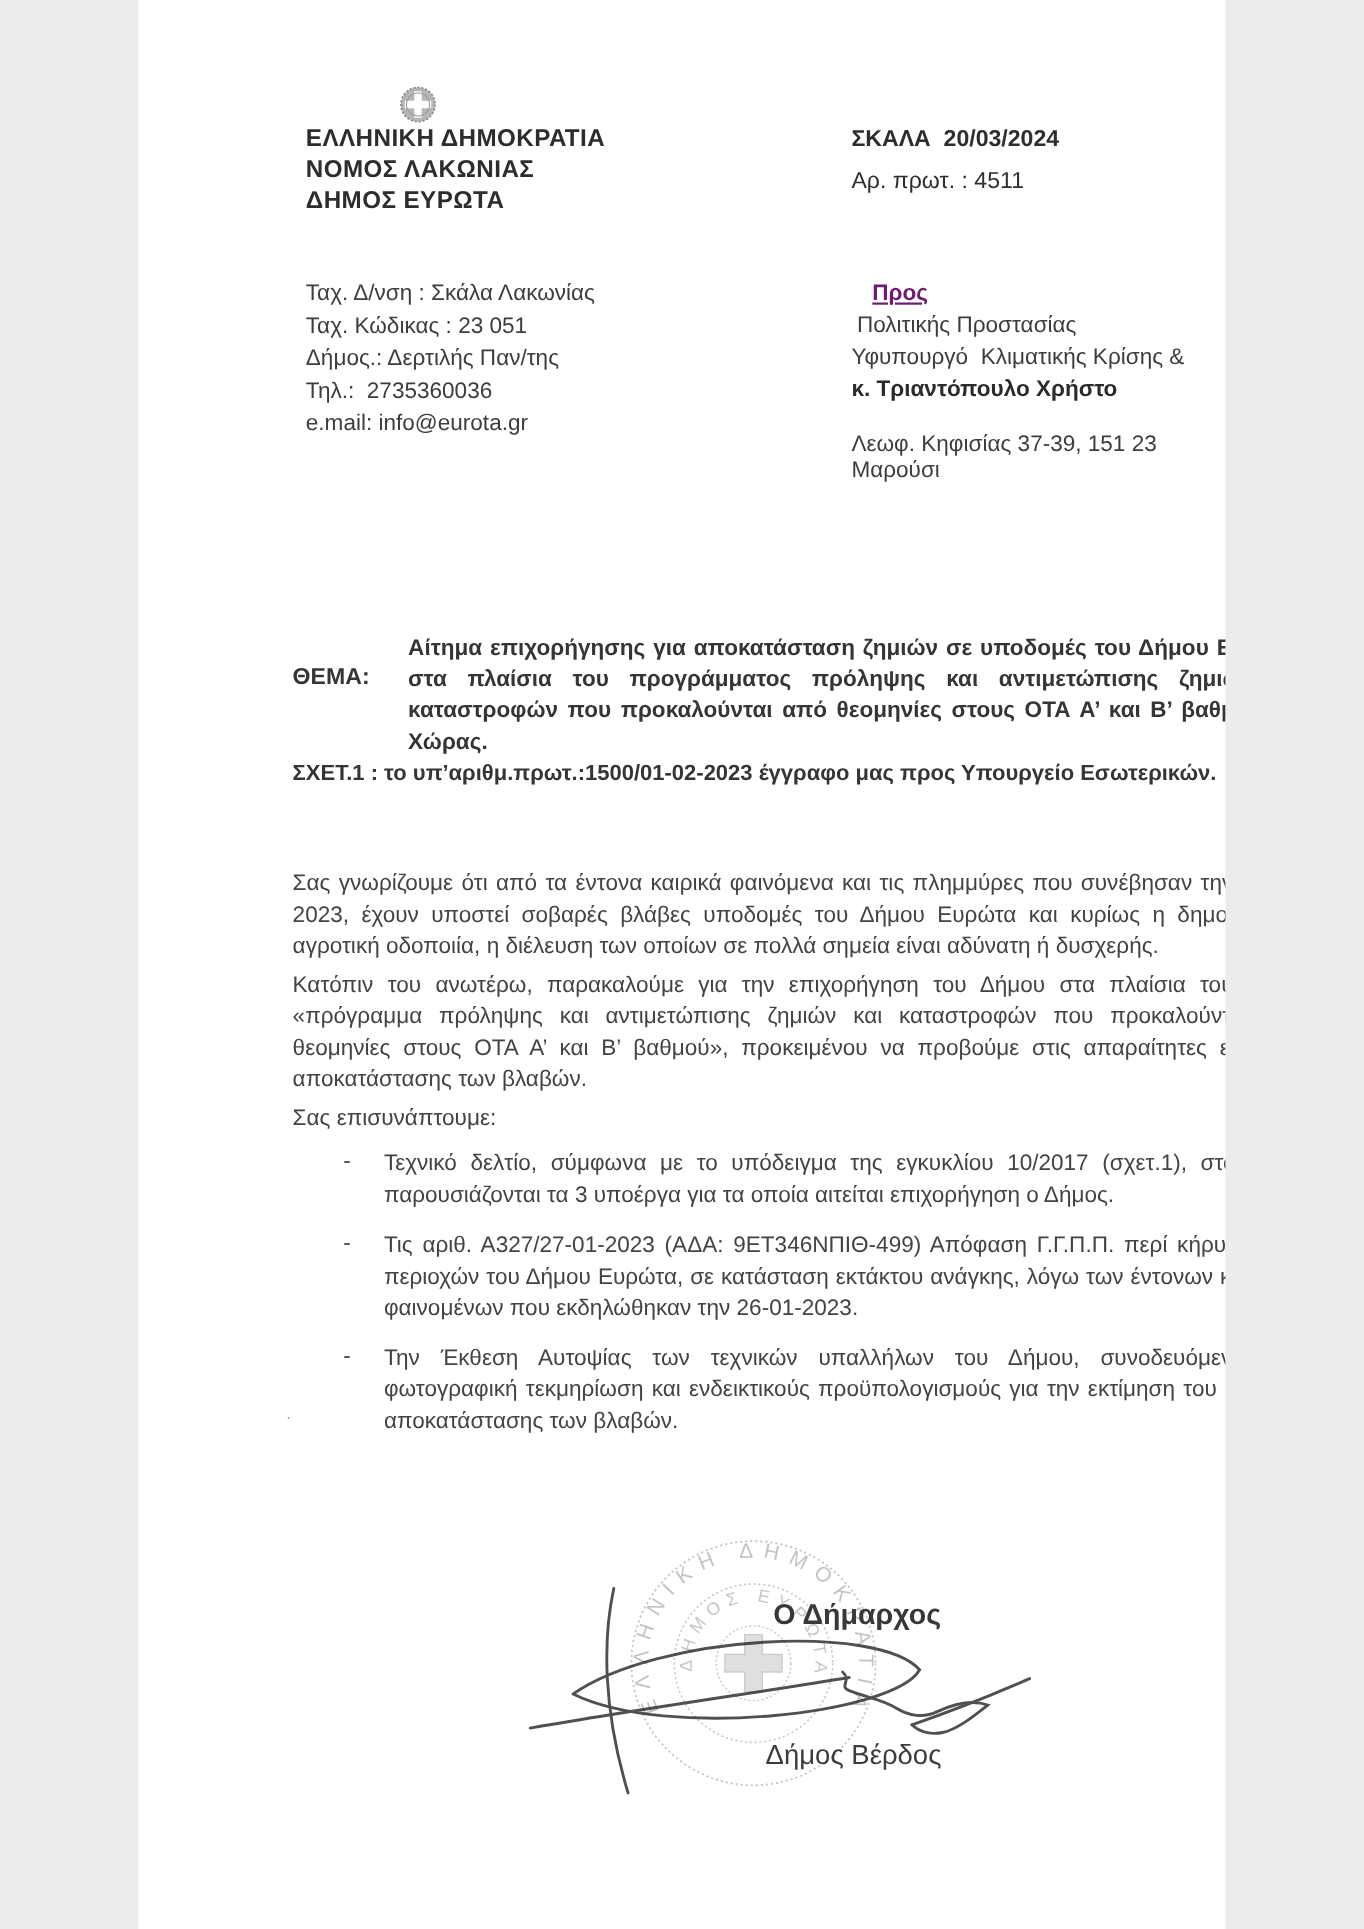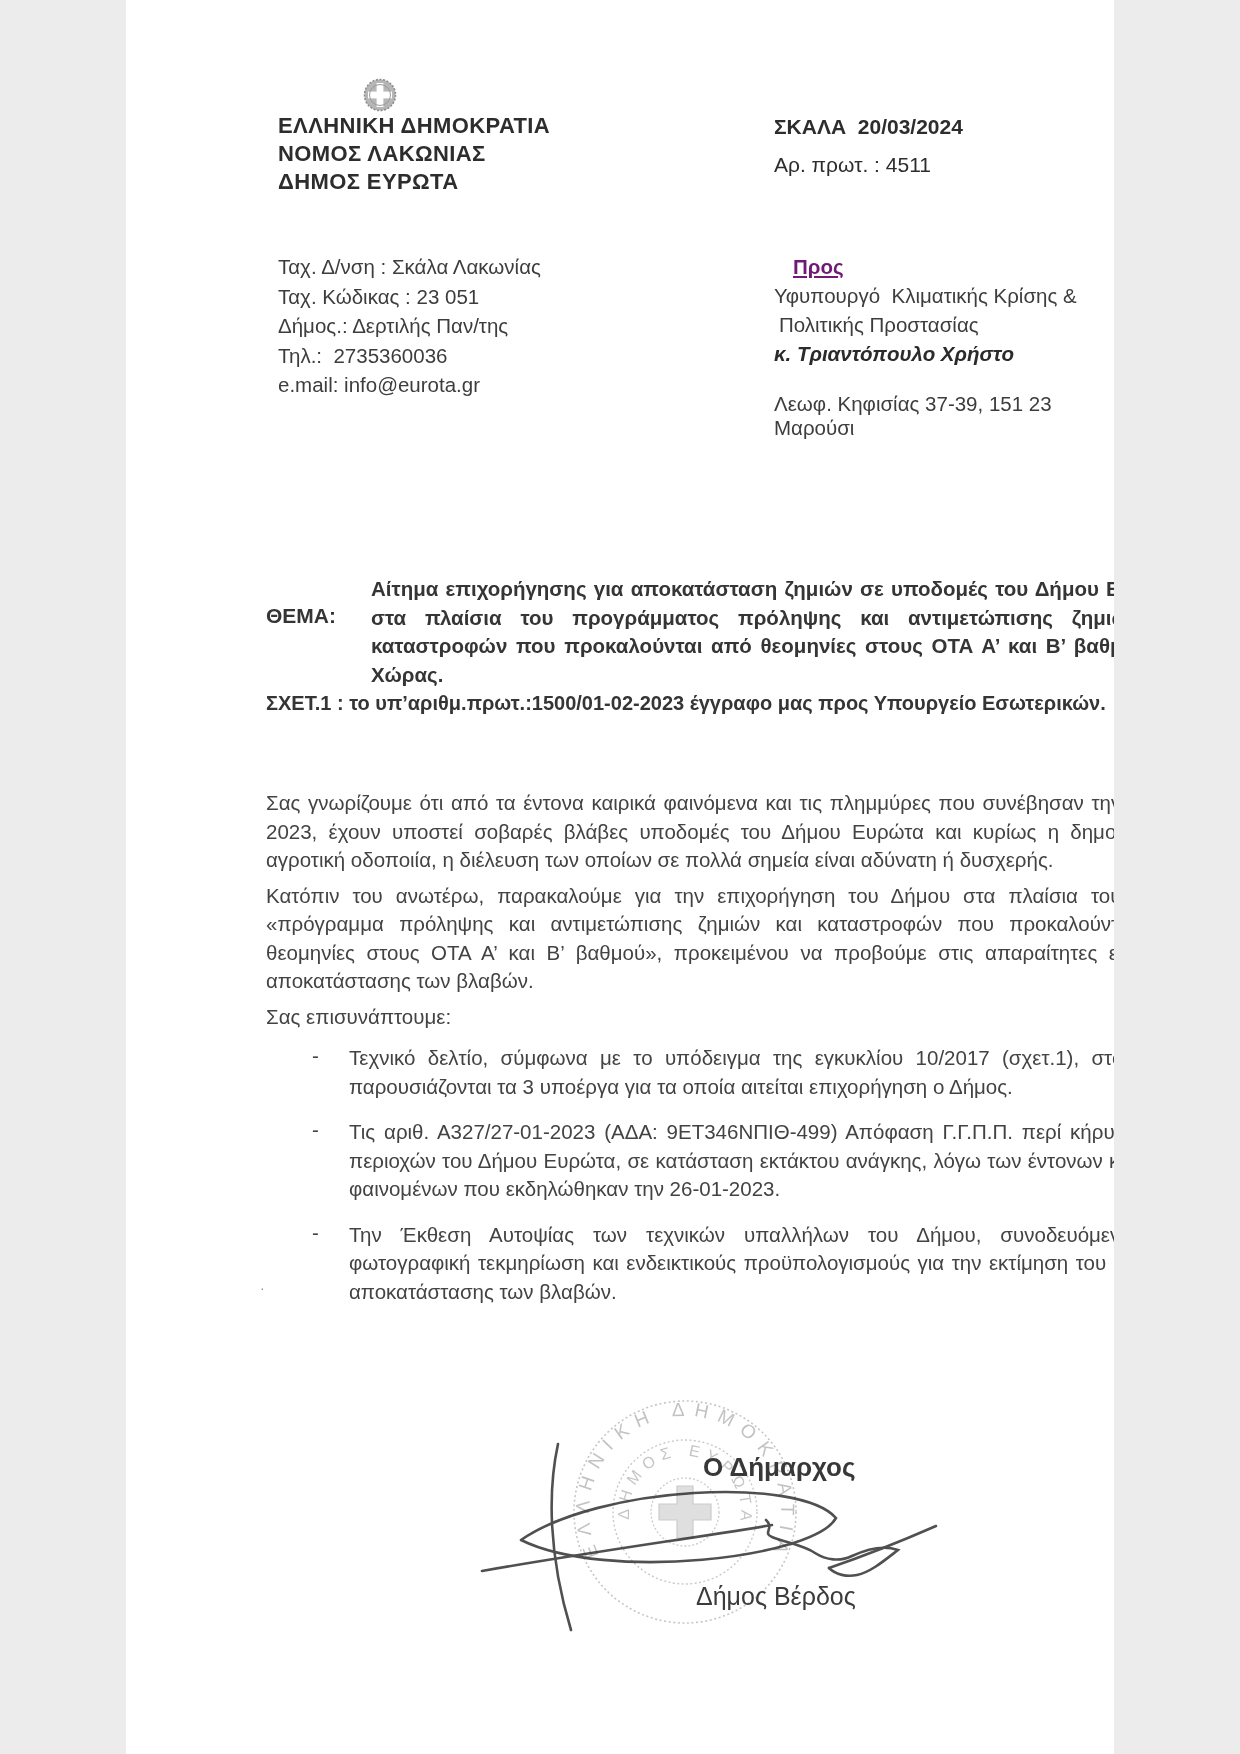--- a/index.html
+++ b/index.html
@@ -15,21 +15,21 @@
     line-height:28px; color:#2d2d2d; letter-spacing:.4px;}
   .emblem{left:231px; top:76px; width:46px; height:40px;}
 
   .place-date{left:648px; top:115px; font-size:21px; font-weight:bold; color:#2d2d2d;}
   .protocol{left:648px; top:153px; font-size:21px; font-weight:normal; color:#2d2d2d;}
 
   .contact{left:152px; top:252px; font-size:20.5px; line-height:29.5px; color:#3d3d3d;}
 
   .recipient{left:648px; top:252px; font-size:20.5px; line-height:29px; color:#3d3d3d;}
   .pros{font-weight:bold; text-decoration:underline; color:#701a75;margin-left:19px;}
-  .person{font-weight:bold; color:#2b2b2b;font-style:italic;}
+  .person{font-weight:bold; color:#2b2b2b;}
   .addr{left:648px; top:392px; font-size:20.5px; color:#3d3d3d;}
 
   .content{left:140px; top:575px; width:922px;}
   .subject{display:flex; font-weight:bold; color:#353535;}
   .subject-label{flex:none; width:105px; font-size:21px; padding-top:1px;margin-top:28px;}
   .subject-text{flex:1; font-size:20.5px; line-height:28.6px; text-align:justify;}
   .ref-line{margin-top:3px; font-size:20px; font-weight:bold; color:#353535;}
 
   .body-block{margin-top:74px;}
   .para{font-size:20.5px; line-height:28.5px; text-align:justify;
@@ -74,22 +74,22 @@
   <div class="abs contact">
     <div class="pre">Ταχ. Δ/νση : Σκάλα Λακωνίας</div>
     <div class="pre">Ταχ. Κώδικας : 23 051</div>
     <div class="pre">Δήμος.: Δερτιλής Παν/της</div>
     <div class="pre">Τηλ.:  2735360036</div>
     <div class="pre">e.mail: info@eurota.gr</div>
   </div>
 
   <div class="abs recipient">
     <div class="pros">Προς</div>
+    <div class="pre" style="padding-left:5px;">Πολιτικής Προστασίας</div>
     <div class="pre">Υφυπουργό  Κλιματικής Κρίσης &amp;</div>
-    <div class="pre" style="padding-left:5px;">Πολιτικής Προστασίας</div>
     <div class="person">κ. Τριαντόπουλο Χρήστο</div>
   </div>
   <div class="abs addr">Λεωφ. Κηφισίας 37-39, 151 23 Μαρούσι</div>
 
   <div class="abs content">
 
     <div class="subject">
       <div class="subject-label">ΘΕΜΑ:</div>
       <div class="subject-text">Αίτημα επιχορήγησης για αποκατάσταση ζημιών σε υποδομές του Δήμου Ευρώτα, στα πλαίσια του προγράμματος πρόληψης και αντιμετώπισης ζημιών και καταστροφών που προκαλούνται από θεομηνίες στους ΟΤΑ Α’ και Β’ βαθμού της Χώρας.</div>
     </div>

